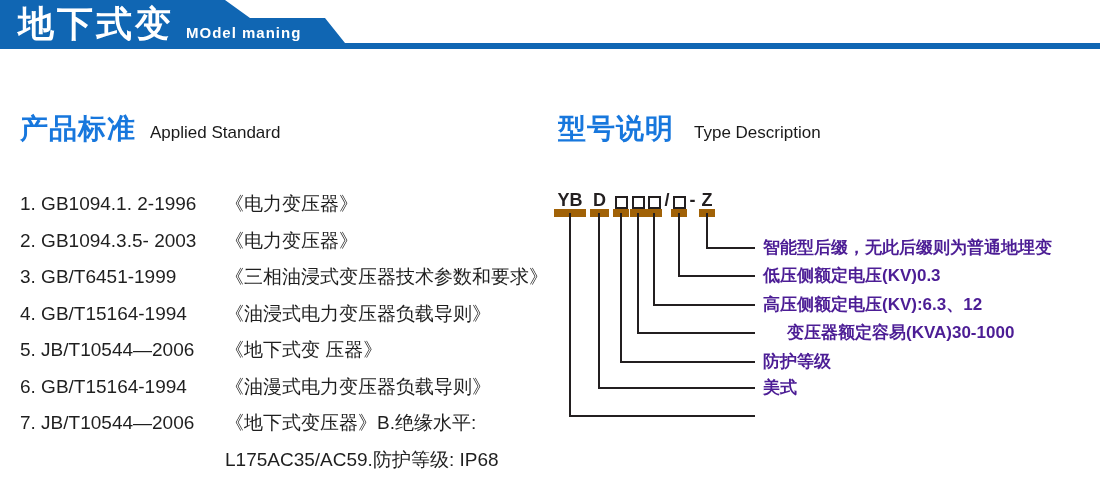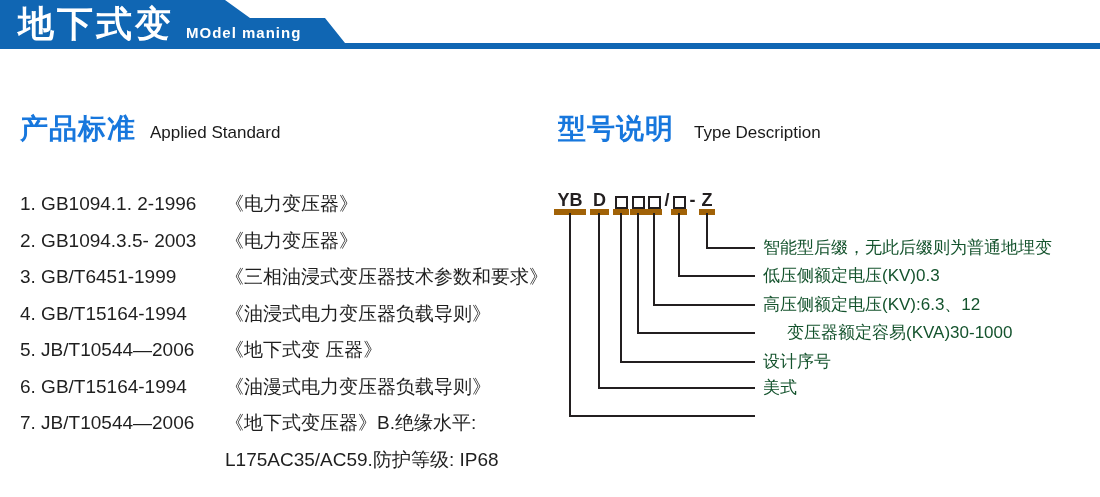--- a/index.html
+++ b/index.html
@@ -31,27 +31,27 @@
   .sec-en{font-size:17px;font-weight:400;color:#1a1a1a;margin-left:14px;}
   .sec-head.right .sec-en{margin-left:20px;}
   
   .std-list{position:absolute;left:20px;top:186px;width:540px;}
   .std-row{display:flex;height:36.5px;align-items:center;font-size:19px;white-space:nowrap;}
   .std-code{width:205px;flex:0 0 205px;}
   .std-title{flex:1;}
   
   .seg{position:absolute;top:193px;height:16px;text-align:center;
        font-size:18px;font-weight:700;color:#231f20;line-height:15px;
-       border-bottom:6px solid #a16207;white-space:nowrap;}
+       border-bottom:8px solid #a16207;white-space:nowrap;}
   .seg.nou{border-bottom:none;}
   .mbox{position:absolute;top:196px;width:9px;height:9px;border:2px solid #231f20;}
   .vline{position:absolute;width:2px;background:#231f20;}
   .hline{position:absolute;height:2px;background:#231f20;}
-  .dlabel{position:absolute;left:763px;font-size:17px;font-weight:400;
-          color:#14532d;white-space:nowrap;line-height:22px;}
+  .dlabel{position:absolute;left:763px;font-size:17px;font-weight:700;
+          color:#4c1d95;white-space:nowrap;line-height:22px;}
 </style>
 </head>
 <body>
 
 <div id="canvas">
 
   <svg class="banner-svg" viewBox="0 0 1100 50" preserveAspectRatio="none">
     <polygon points="0,0 225,0 250,18 325,18 345,43 1100,43 1100,49 0,49" fill="#1066b3"></polygon>
   </svg>
   <div class="banner-title">地下式变</div>
@@ -129,16 +129,16 @@
   <div class="hline" style="left:653px;top:304px;width:102px;"></div>
   <div class="hline" style="left:637px;top:332px;width:118px;"></div>
   <div class="hline" style="left:620px;top:361px;width:135px;"></div>
   <div class="hline" style="left:598px;top:387px;width:157px;"></div>
   <div class="hline" style="left:569px;top:415px;width:186px;"></div>
 
   <div class="dlabel" style="top:237px;">智能型后缀，无此后缀则为普通地埋变</div>
   <div class="dlabel" style="top:265px;">低压侧额定电压(KV)0.3</div>
   <div class="dlabel" style="top:294px;">高压侧额定电压(KV):6.3、12</div>
   <div class="dlabel" style="top:322px;margin-left:24px;">变压器额定容易(KVA)30-1000</div>
-  <div class="dlabel" style="top:351px;">设计序号</div>
+  <div class="dlabel" style="top:351px;">防护等级</div>
   <div class="dlabel" style="top:377px;text-align:right;">美式</div>
 
 </div>
 
 </body></html>

